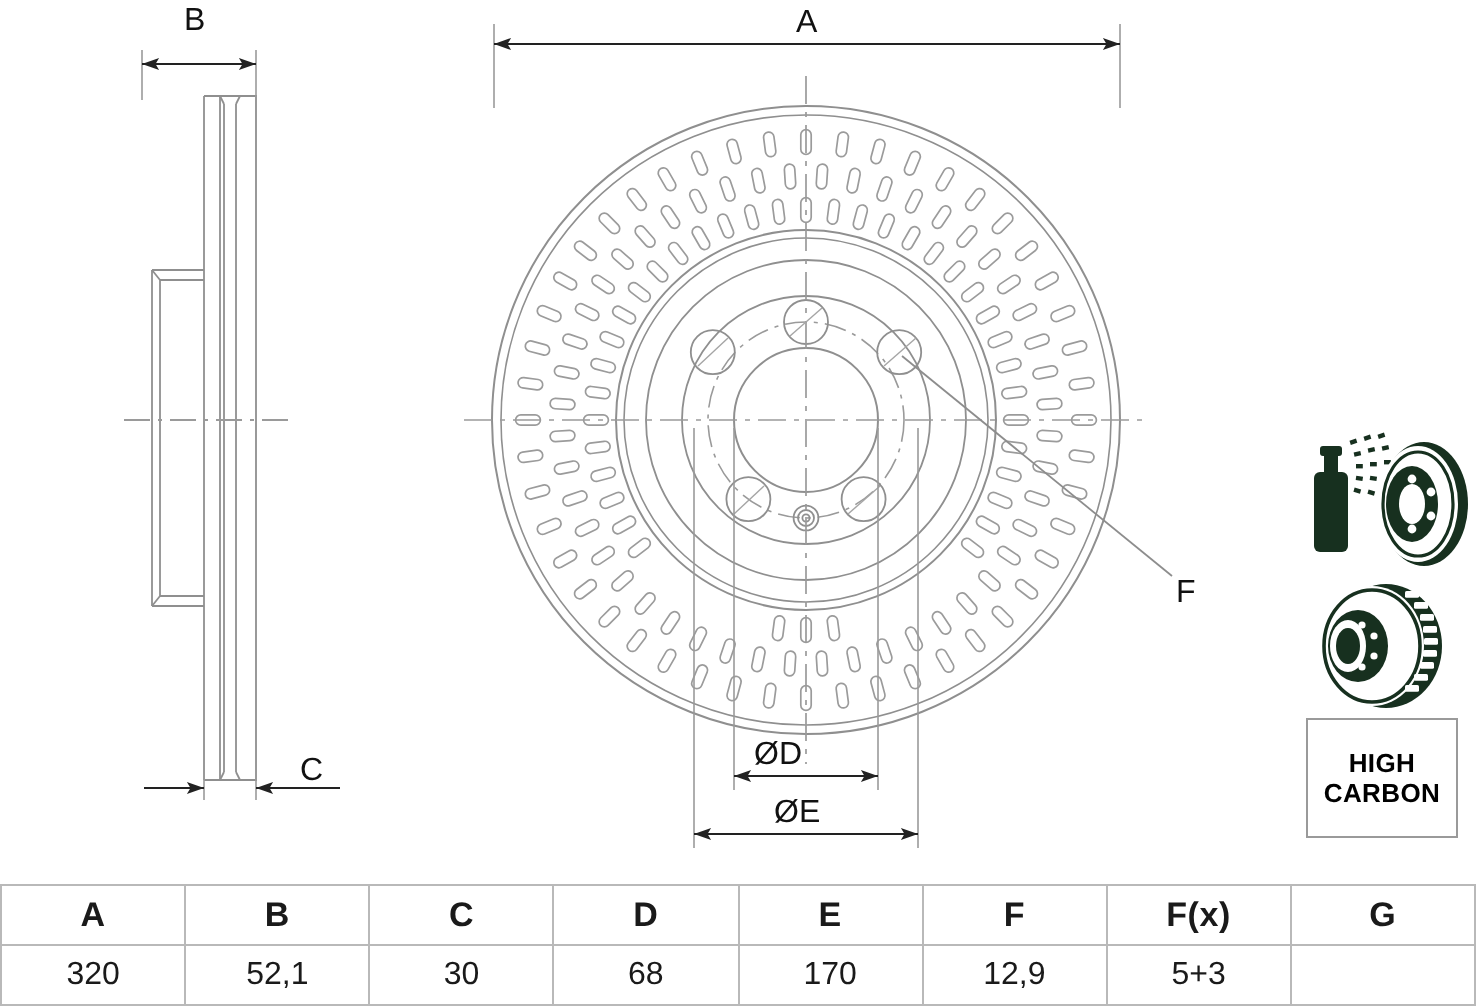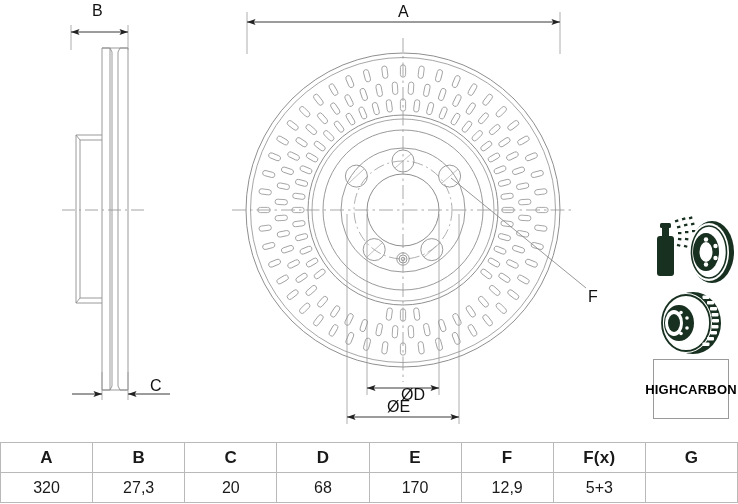--- a/index.html
+++ b/index.html
@@ -74,21 +74,21 @@
   }
   #hc-box {
     position: absolute;
     left: 8px;
     top: 145px;
     width: 76px;
     height: 60px;
     border: 1px solid #9a9a9a;
     box-sizing: border-box;
     display: flex;
-    flex-direction: row;
+    flex-direction: column;
     align-items: center;
     justify-content: center;
     background: #fff;
   }
   #hc-box span {
     font-weight: bold;
     font-size: 13px;
     line-height: 15px;
     letter-spacing: 0.2px;
     color: #000;
@@ -372,21 +372,21 @@
       </g>
     </g>
   </svg>
 
   <div class="dimlabel" style="left:92px; top:2px;">B</div>
 
   <div class="dimlabel" style="left:150px; top:377px;">C</div>
 
   <div class="dimlabel" style="left:398px; top:3px;">A</div>
 
-  <div class="dimlabel" style="left:401px; top:369px;margin-top:17px;">ØD</div>
+  <div class="dimlabel" style="left:377px; top:369px;">ØD</div>
 
   <div class="dimlabel" style="left:387px; top:398px;text-align:center;">ØE</div>
 
   <div class="dimlabel" style="left:588px; top:288px;">F</div>
 
   <div id="icon-panel">
 
     <svg class="icon-box" style="left:3px; top:2px;" width="88" height="72" viewBox="0 0 88 72" xmlns="http://www.w3.org/2000/svg">
 
       <rect x="9" y="20" width="17" height="40" rx="3" fill="#17301f"></rect>
@@ -465,22 +465,22 @@
         <td>B</td>
         <td>C</td>
         <td>D</td>
         <td>E</td>
         <td>F</td>
         <td>F(x)</td>
         <td>G</td>
       </tr>
       <tr class="vals">
         <td>320</td>
-        <td>27,3</td>
-        <td>20</td>
+        <td>52,1</td>
+        <td>30</td>
         <td>68</td>
         <td>170</td>
         <td>12,9</td>
         <td>5+3</td>
         <td></td>
       </tr>
     </tbody>
   </table>
 
 </div>

